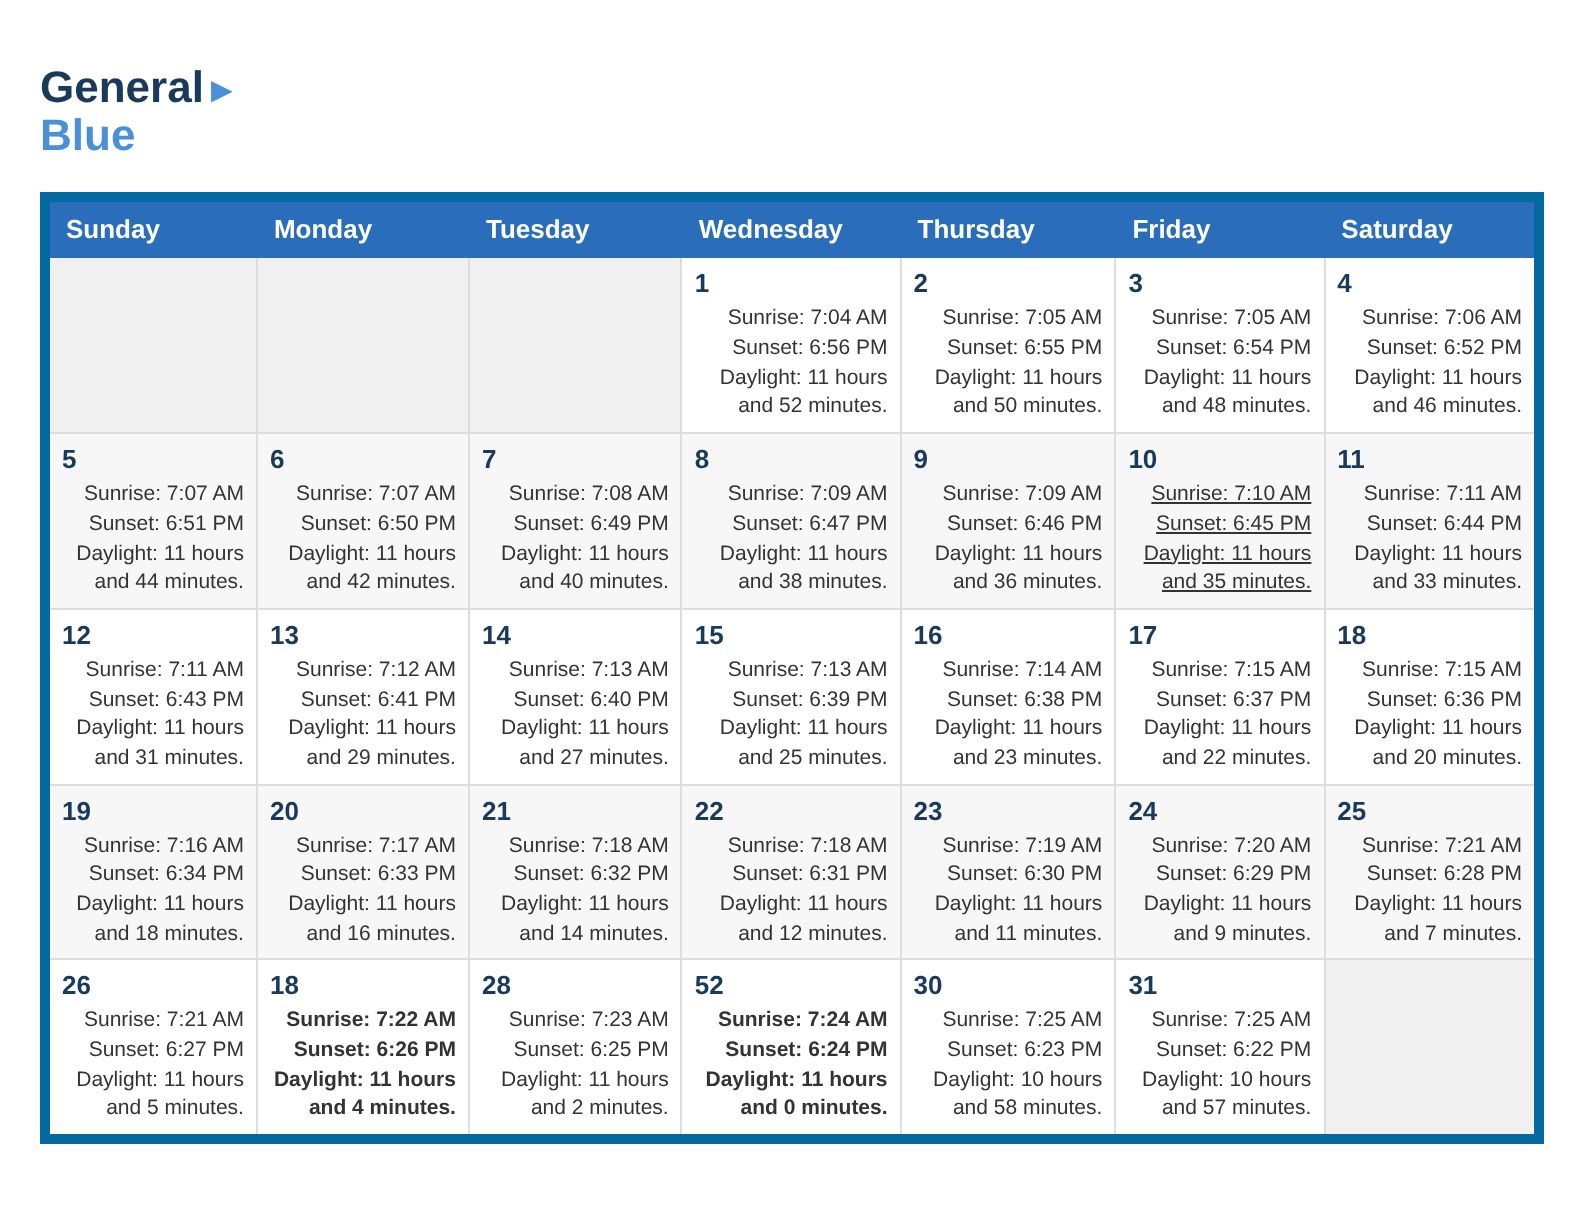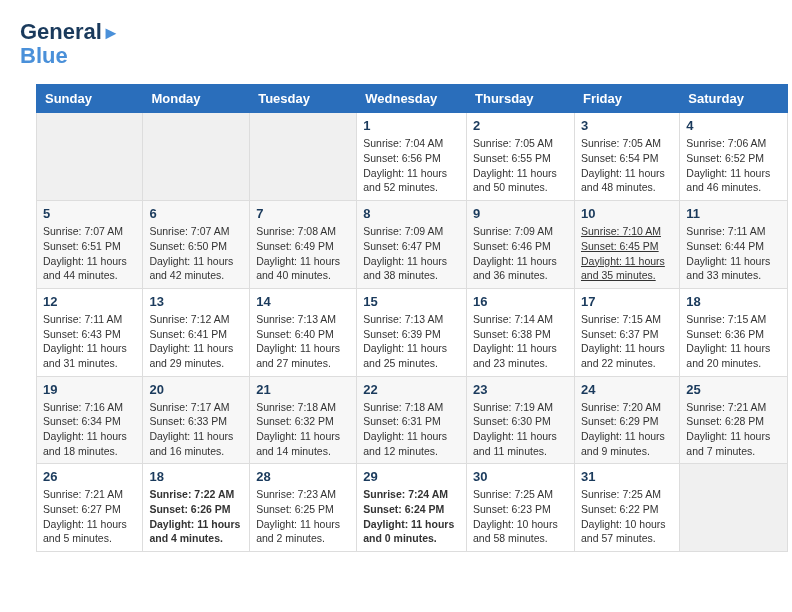--- a/index.html
+++ b/index.html
@@ -19,41 +19,41 @@
     .logo {
       display: flex;
       flex-direction: column;
       align-items: flex-start;
     }
     .logo-text {
       font-size: 22px;
       font-weight: bold;
       color: #1a3a5c;
       line-height: 1.1;
+      margin-top: 12px;
     }
     .logo-text span {
       color: #4a90d9;
     }
     .title-block {
       text-align: right;
     }
     .month-title {
       font-size: 36px;
       font-weight: bold;
       color: #1a3a5c;
     }
     .location-title {
       font-size: 15px;
       color: #555;
     }
     .calendar {
       width: 100%;
       border-collapse: collapse;
-      border: 1px solid #0369a1;
-      margin-left: 16px;
+      border: 5px solid #0369a1;
     }
     .calendar th {
       background-color: #2a6ebb;
       color: #fff;
       text-align: left;
       padding: 6px 8px;
       font-size: 13px;
       font-weight: bold;
       border: 1px solid #2a6ebb;
     }
@@ -74,20 +74,21 @@
       font-size: 13px;
       font-weight: bold;
       color: #1a3a5c;
       display: block;
       margin-bottom: 3px;
     }
     .day-info {
       font-size: 10.5px;
       color: #333;
       line-height: 1.4;
+      text-align: right;
     }
     .empty-cell {
       background: #f0f0f0 !important;
     }
     
     .row-even td { background: #f5f5f5; }
     .row-odd td { background: #ffffff; }
     .row-odd td.empty-cell { background: #f0f0f0 !important; }
   </style>
 </head>
@@ -318,21 +319,21 @@
 and 4 minutes.</div>
         </td>
         <td>
           <span class="day-num">28</span>
           <div class="day-info" style="white-space: pre-line;">Sunrise: 7:23 AM
 Sunset: 6:25 PM
 Daylight: 11 hours
 and 2 minutes.</div>
         </td>
         <td>
-          <span class="day-num">29</span>
+          <span class="day-num">52</span>
           <div class="day-info" style="white-space: pre-line; font-weight: bold;">Sunrise: 7:24 AM
 Sunset: 6:24 PM
 Daylight: 11 hours
 and 0 minutes.</div>
         </td>
         <td>
           <span class="day-num">30</span>
           <div class="day-info" style="white-space: pre-line;">Sunrise: 7:25 AM
 Sunset: 6:23 PM
 Daylight: 10 hours

